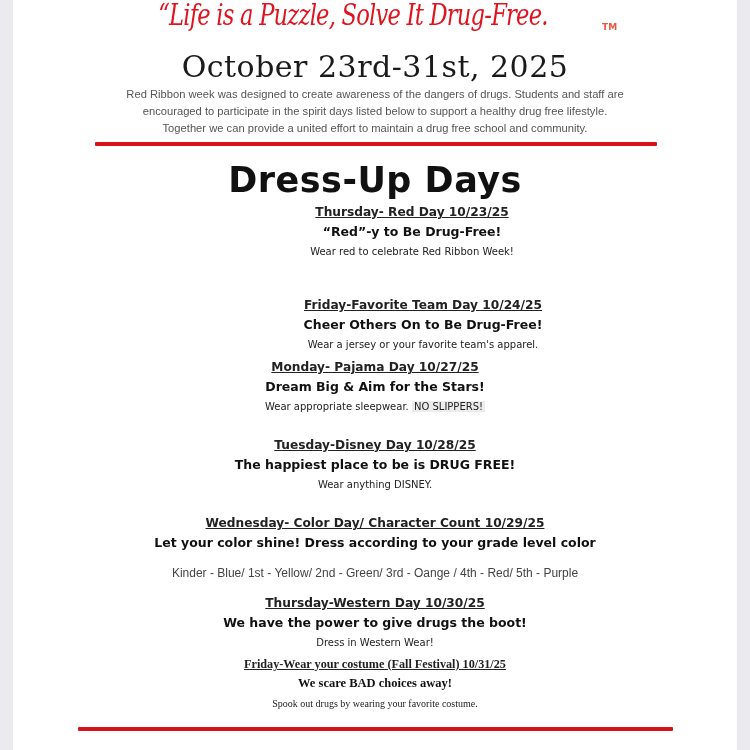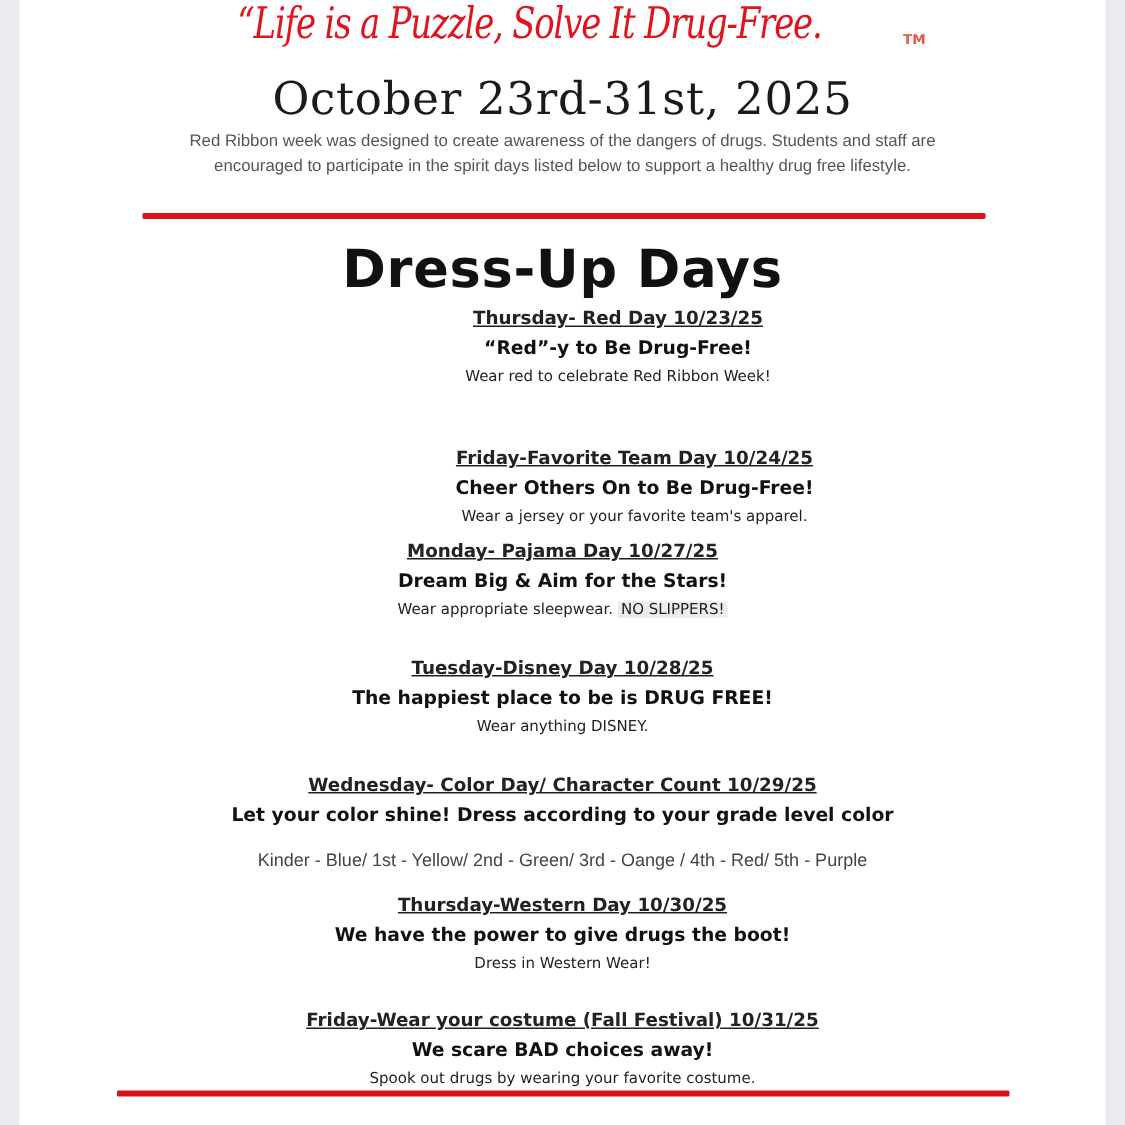--- a/index.html
+++ b/index.html
@@ -42,20 +42,21 @@
 <body>
 
 <div class="card"></div>
 
 <div class="abs slogan">“Life is a Puzzle, Solve It Drug-Free.</div>
 <div class="tm">TM</div>
 <div class="abs dates">October 23rd-31st, 2025</div>
 <div class="abs intro">
   <div>Red Ribbon week was designed to create awareness of the dangers of drugs. Students and staff are</div>
   <div>encouraged to participate in the spirit days listed below to support a healthy drug free lifestyle.</div>
+  <div>Together we can provide a united effort to maintain a drug free school and community.</div>
 </div>
 <div class="redline" style="left:95px; top:142px; width:562px;"></div>
 
 <div class="abs heading">Dress-Up Days</div>
 
 <div class="day" style="top:203px;padding-left:37px;">
   <div class="t">Thursday- Red Day 10/23/25</div>
   <div class="s">“Red”-y to Be Drug-Free!</div>
   <div class="d">Wear red to celebrate Red Ribbon Week!</div>
 </div>
@@ -83,19 +84,19 @@
   <div class="s">Let your color shine! Dress according to your grade level color</div>
 </div>
 <div class="grades">Kinder - Blue/ 1st - Yellow/ 2nd - Green/ 3rd - Oange / 4th - Red/ 5th - Purple</div>
 
 <div class="day" style="top:594px;">
   <div class="t">Thursday-Western Day 10/30/25</div>
   <div class="s">We have the power to give drugs the boot!</div>
   <div class="d">Dress in Western Wear!</div>
 </div>
 
-<div class="day" style="top:671px;">
+<div class="day" style="top:655px;font-family:Liberation Serif, serif;">
   <div class="t">Friday-Wear your costume (Fall Festival) 10/31/25</div>
   <div class="s">We scare BAD choices away!</div>
   <div class="d">Spook out drugs by wearing your favorite costume.</div>
 </div>
 
 <div class="redline" style="left:78px; top:727px; width:595px;"></div>
 
 </body></html>

